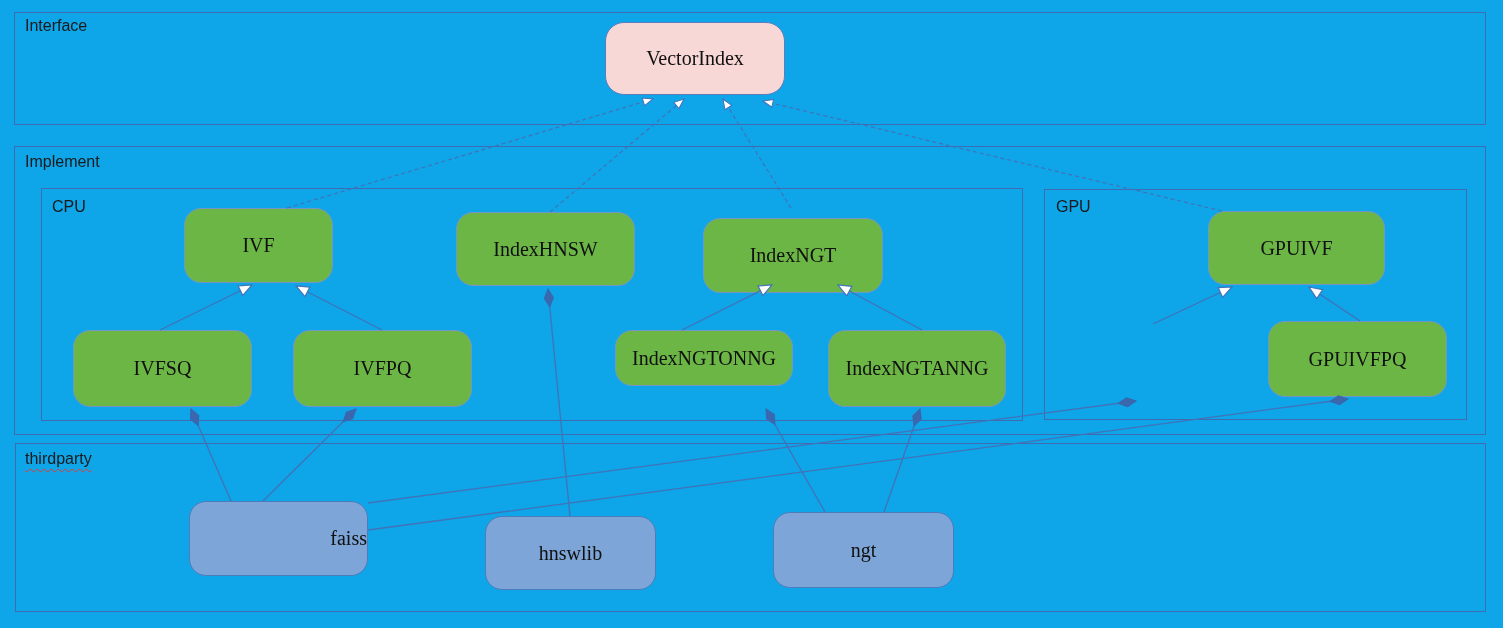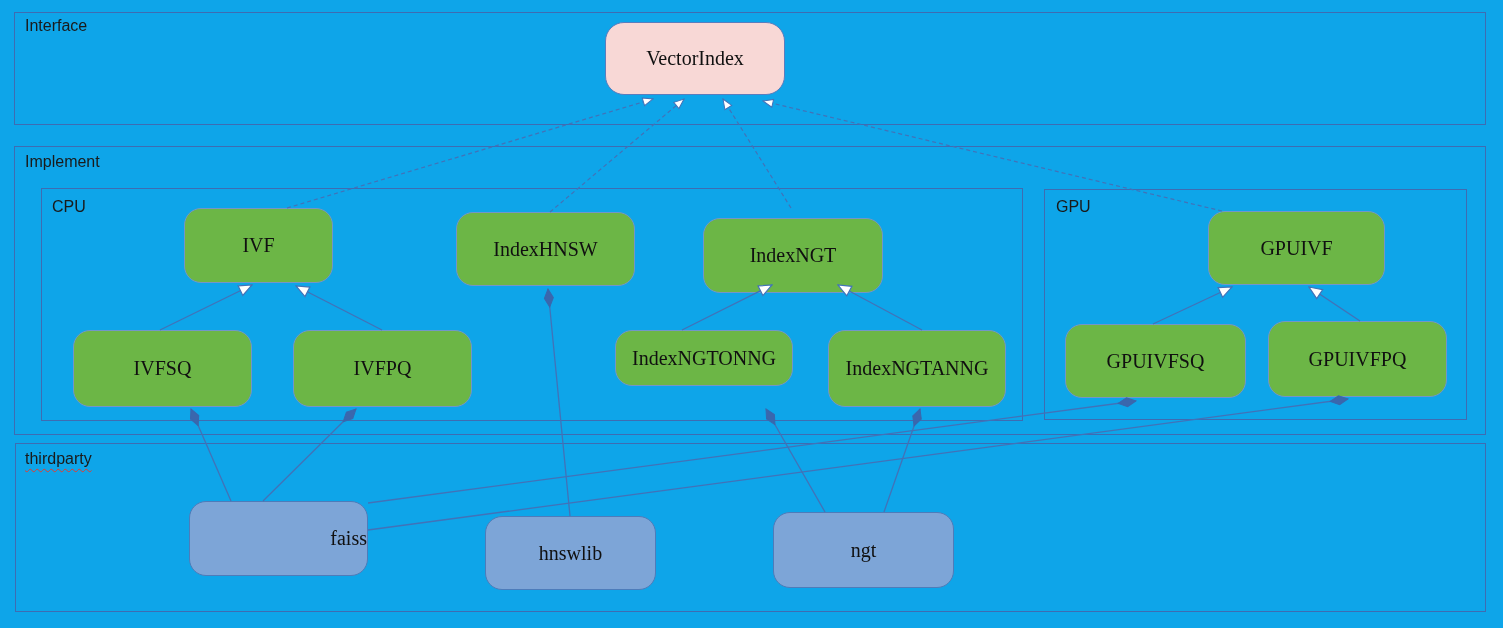--- a/index.html
+++ b/index.html
@@ -82,23 +82,20 @@
   </div>
 
   <div class="node green" style="left:615px; top:330px; width:178px; height:56px;">
     <span>IndexNGTONNG</span>
   </div>
 
   <div class="node green" style="left:828px; top:330px; width:178px; height:77px;">
     <span>IndexNGTANNG</span>
   </div>
 
-  <div class="node green" style="left:1065px; top:324px; width:181px; height:74px;">
-    <span>GPUIVFSQ</span>
-  </div>
 
   <div class="node green" style="left:1268px; top:321px; width:179px; height:76px;">
     <span>GPUIVFPQ</span>
   </div>
 
   <div class="node blue" style="left:189px; top:501px; width:179px; height:75px;justify-content:flex-end;">
     <span>faiss</span>
   </div>
 
   <div class="node blue" style="left:485px; top:516px; width:171px; height:74px;justify-content:center;">

